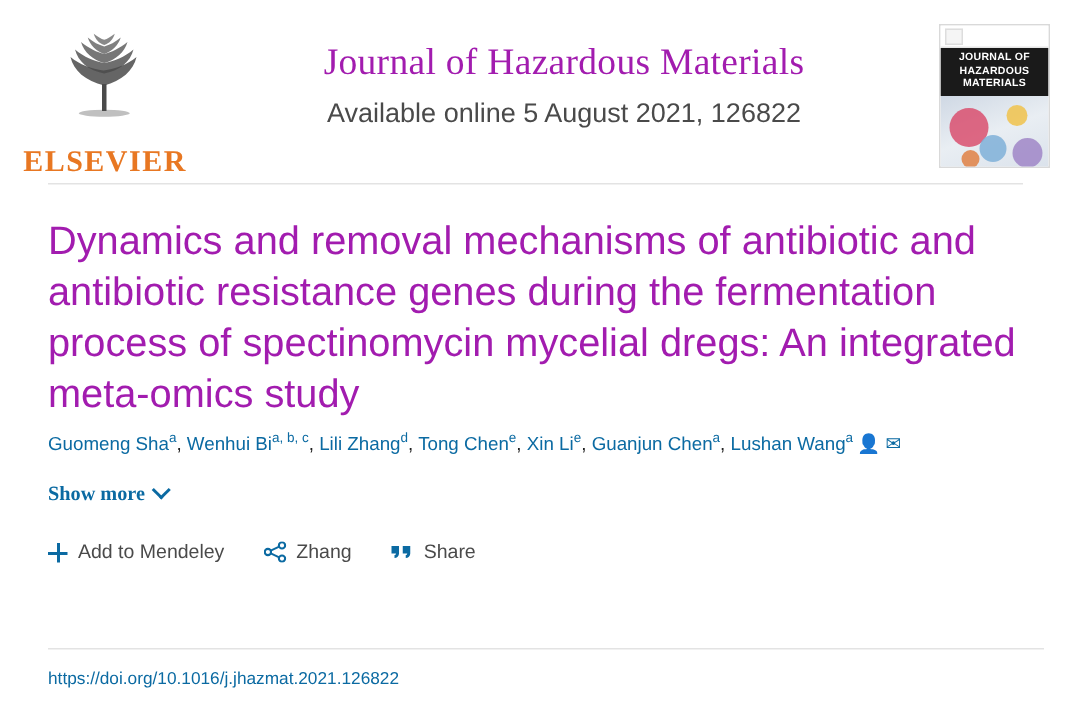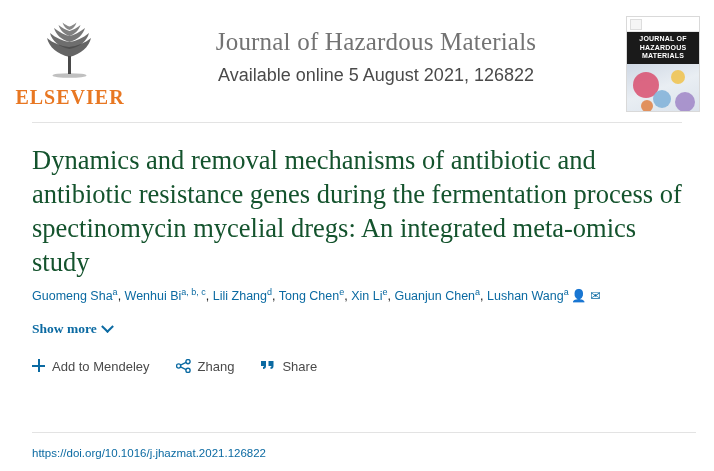--- a/index.html
+++ b/index.html
@@ -37,32 +37,32 @@
     text-align: center;
     padding-top: 2px;
   }
   .elsevier-logo svg { display: block; margin: 0 auto; }
   .elsevier-wordmark {
     font-family: "Liberation Serif", serif;
     font-size: 20px;
     letter-spacing: 1px;
     color: #e87722;
     font-weight: 700;
-    margin-top: 8px;
+    margin-top: 19px;
   }
 
   .journal-block {
     flex: 1 1 auto;
     text-align: center;
     padding-top: 14px;
   }
   .journal-title {
     font-family: "Liberation Serif", serif;
     font-size: 25px;
-    color: #737373;
+    color: #a21caf;
     font-weight: 400;
     letter-spacing: 0.2px;
   }
   .journal-avail {
     margin-top: 9px;
     font-size: 18px;
     color: #4a4a4a;
   }
   .journal-status {
     margin-top: 8px;
@@ -133,24 +133,24 @@
     height: 1px;
     background: #e3e3e3;
     margin: 10px 32px 0 32px;
   }
 
   
   .article {
     padding: 0 32px;
   }
   .article-title {
-    font-family: Liberation Serif, serif;
+    font-family: Liberation Sans, sans-serif;
     font-size: 26.5px;
     line-height: 34px;
-    color: #14532d;
+    color: #a21caf;
     font-weight: 400;
     margin: 20px 0 0 0;
     max-width: 650px;
   }
 
   
   .authors {
     margin-top: 4px;
     font-size: 12.5px;
     color: #0b6aa2;
@@ -188,21 +188,21 @@
   .actions {
     margin-top: 22px;
     display: flex;
     align-items: center;
     gap: 26px;
     font-size: 13px;
     color: #4a4a4a;
   }
   .action {
     display: inline-flex;
-    align-items: flex-start;
+    align-items: flex-end;
     gap: 7px;
     cursor: pointer;
     color: #4a4a4a;
   }
   .plus {
     display: inline-block;
     position: relative;
     width: 13px; height: 13px;
   }
   .plus::before, .plus::after {

